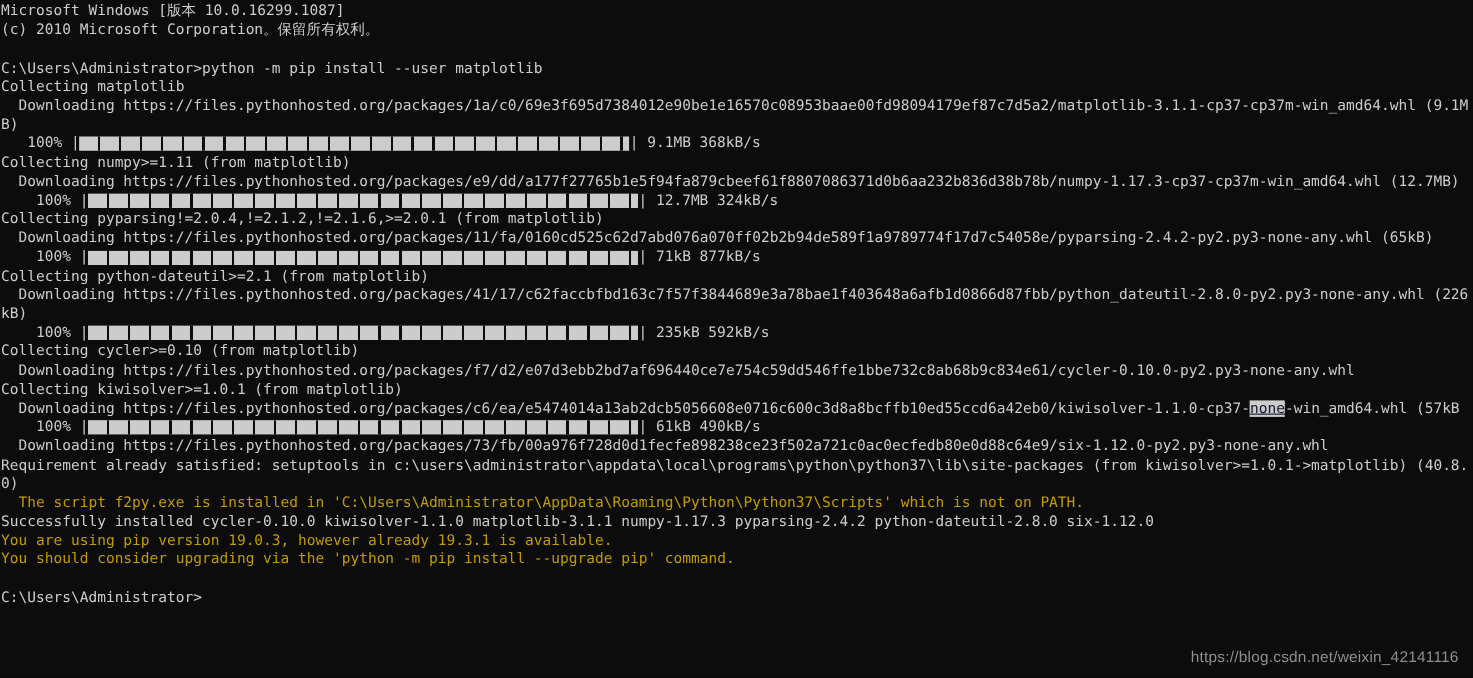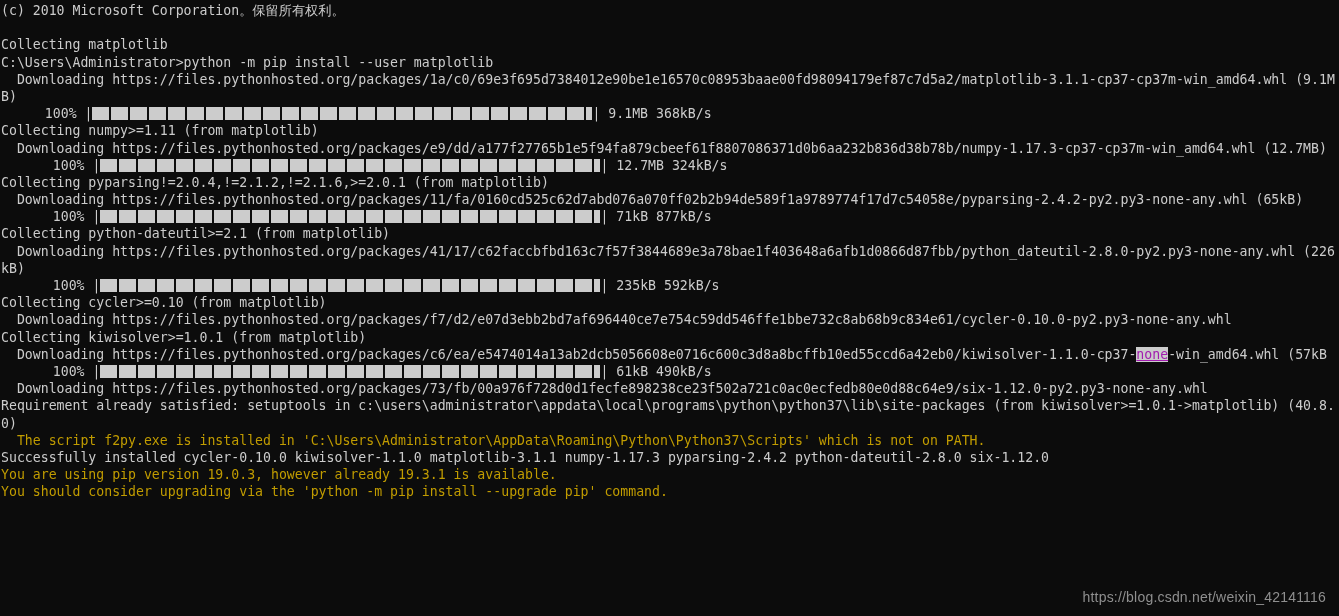--- a/index.html
+++ b/index.html
@@ -28,32 +28,31 @@
     white-space: pre;
     color: #cccccc;
     height: 17.2px;
     padding-left: 1px;
     overflow: hidden;
   }
   .line.warn { color: #c19c00; }
   .line.blank { color: transparent; }
   .seg-hl {
     background: #cccccc;
-    color: #a21caf;
+    color: #0f172a;
     text-decoration: underline;
   }
   
   .pb-line {
     white-space: pre;
     height: 17.2px;
     color: #cccccc;
     display: flex;
     align-items: center;
     padding-left: 1px;
-    margin-left: 20px;
   }
   .pb-pct {
     white-space: pre;
   }
   .pb-bracket {
     white-space: pre;
   }
   .pb-track {
     display: inline-block;
     height: 13px;
@@ -83,24 +82,25 @@
     font-family: "Liberation Sans", sans-serif;
     font-size: 14px;
     letter-spacing: 0.2px;
   }
 </style>
 </head>
 <body>
 
 <div id="terminal">
   <div class="screen" id="screen">
+      <div class="line">Microsoft Windows [版本 10.0.16299.1087]</div>
       <div class="line">(c) 2010 Microsoft Corporation。保留所有权利。</div>
       <div class="line blank"> </div>
+      <div class="line">C:\Users\Administrator&gt;python -m pip install --user matplotlib</div>
       <div class="line">Collecting matplotlib</div>
-      <div class="line">C:\Users\Administrator&gt;python -m pip install --user matplotlib</div>
       <div class="line">  Downloading https://files.pythonhosted.org/packages/1a/c0/69e3f695d7384012e90be1e16570c08953baae00fd98094179ef87c7d5a2/matplotlib-3.1.1-cp37-cp37m-win_amd64.whl (9.1M</div>
       <div class="line">B)</div>
       <div class="pb-line"><span class="pb-pct">   100%</span><span class="pb-bracket"> |</span><span class="pb-track" style="width: 500px;"><span class="pb-fill" style="display: block; width: 100%;"></span></span><span class="pb-bracket">|</span><span class="pb-tail"> 9.1MB 368kB/s</span></div>
       <div class="line">Collecting numpy&gt;=1.11 (from matplotlib)</div>
       <div class="line">  Downloading https://files.pythonhosted.org/packages/e9/dd/a177f27765b1e5f94fa879cbeef61f8807086371d0b6aa232b836d38b78b/numpy-1.17.3-cp37-cp37m-win_amd64.whl (12.7MB)</div>
       <div class="pb-line"><span class="pb-pct">    100%</span><span class="pb-bracket"> |</span><span class="pb-track" style="width: 500px;"><span class="pb-fill" style="display: block; width: 100%;"></span></span><span class="pb-bracket">|</span><span class="pb-tail"> 12.7MB 324kB/s</span></div>
       <div class="line">Collecting pyparsing!=2.0.4,!=2.1.2,!=2.1.6,&gt;=2.0.1 (from matplotlib)</div>
       <div class="line">  Downloading https://files.pythonhosted.org/packages/11/fa/0160cd525c62d7abd076a070ff02b2b94de589f1a9789774f17d7c54058e/pyparsing-2.4.2-py2.py3-none-any.whl (65kB)</div>
       <div class="pb-line"><span class="pb-pct">    100%</span><span class="pb-bracket"> |</span><span class="pb-track" style="width: 500px;"><span class="pb-fill" style="display: block; width: 100%;"></span></span><span class="pb-bracket">|</span><span class="pb-tail"> 71kB 877kB/s</span></div>
       <div class="line">Collecting python-dateutil&gt;=2.1 (from matplotlib)</div>
@@ -113,15 +113,16 @@
       <div class="line"><span>  Downloading https://files.pythonhosted.org/packages/c6/ea/e5474014a13ab2dcb5056608e0716c600c3d8a8bcffb10ed55ccd6a42eb0/kiwisolver-1.1.0-cp37-</span><span class="seg-hl">none</span><span>-win_amd64.whl (57kB</span></div>
       <div class="pb-line"><span class="pb-pct">    100%</span><span class="pb-bracket"> |</span><span class="pb-track" style="width: 500px;"><span class="pb-fill" style="display: block; width: 100%;"></span></span><span class="pb-bracket">|</span><span class="pb-tail"> 61kB 490kB/s</span></div>
       <div class="line">  Downloading https://files.pythonhosted.org/packages/73/fb/00a976f728d0d1fecfe898238ce23f502a721c0ac0ecfedb80e0d88c64e9/six-1.12.0-py2.py3-none-any.whl</div>
       <div class="line">Requirement already satisfied: setuptools in c:\users\administrator\appdata\local\programs\python\python37\lib\site-packages (from kiwisolver&gt;=1.0.1-&gt;matplotlib) (40.8.</div>
       <div class="line">0)</div>
       <div class="line warn">  The script f2py.exe is installed in 'C:\Users\Administrator\AppData\Roaming\Python\Python37\Scripts' which is not on PATH.</div>
       <div class="line">Successfully installed cycler-0.10.0 kiwisolver-1.1.0 matplotlib-3.1.1 numpy-1.17.3 pyparsing-2.4.2 python-dateutil-2.8.0 six-1.12.0</div>
       <div class="line warn">You are using pip version 19.0.3, however already 19.3.1 is available.</div>
       <div class="line warn">You should consider upgrading via the 'python -m pip install --upgrade pip' command.</div>
       <div class="line blank"> </div>
+      <div class="line">C:\Users\Administrator&gt;</div>
     </div>
   <div class="watermark">https://blog.csdn.net/weixin_42141116</div>
 </div>
 
 </body></html>

